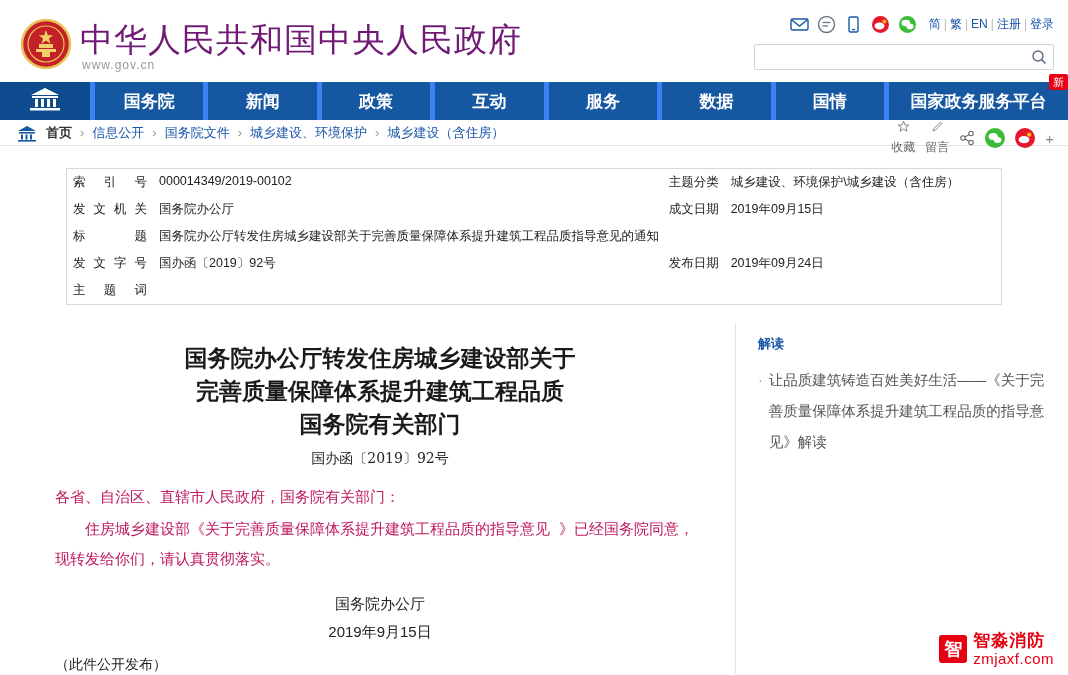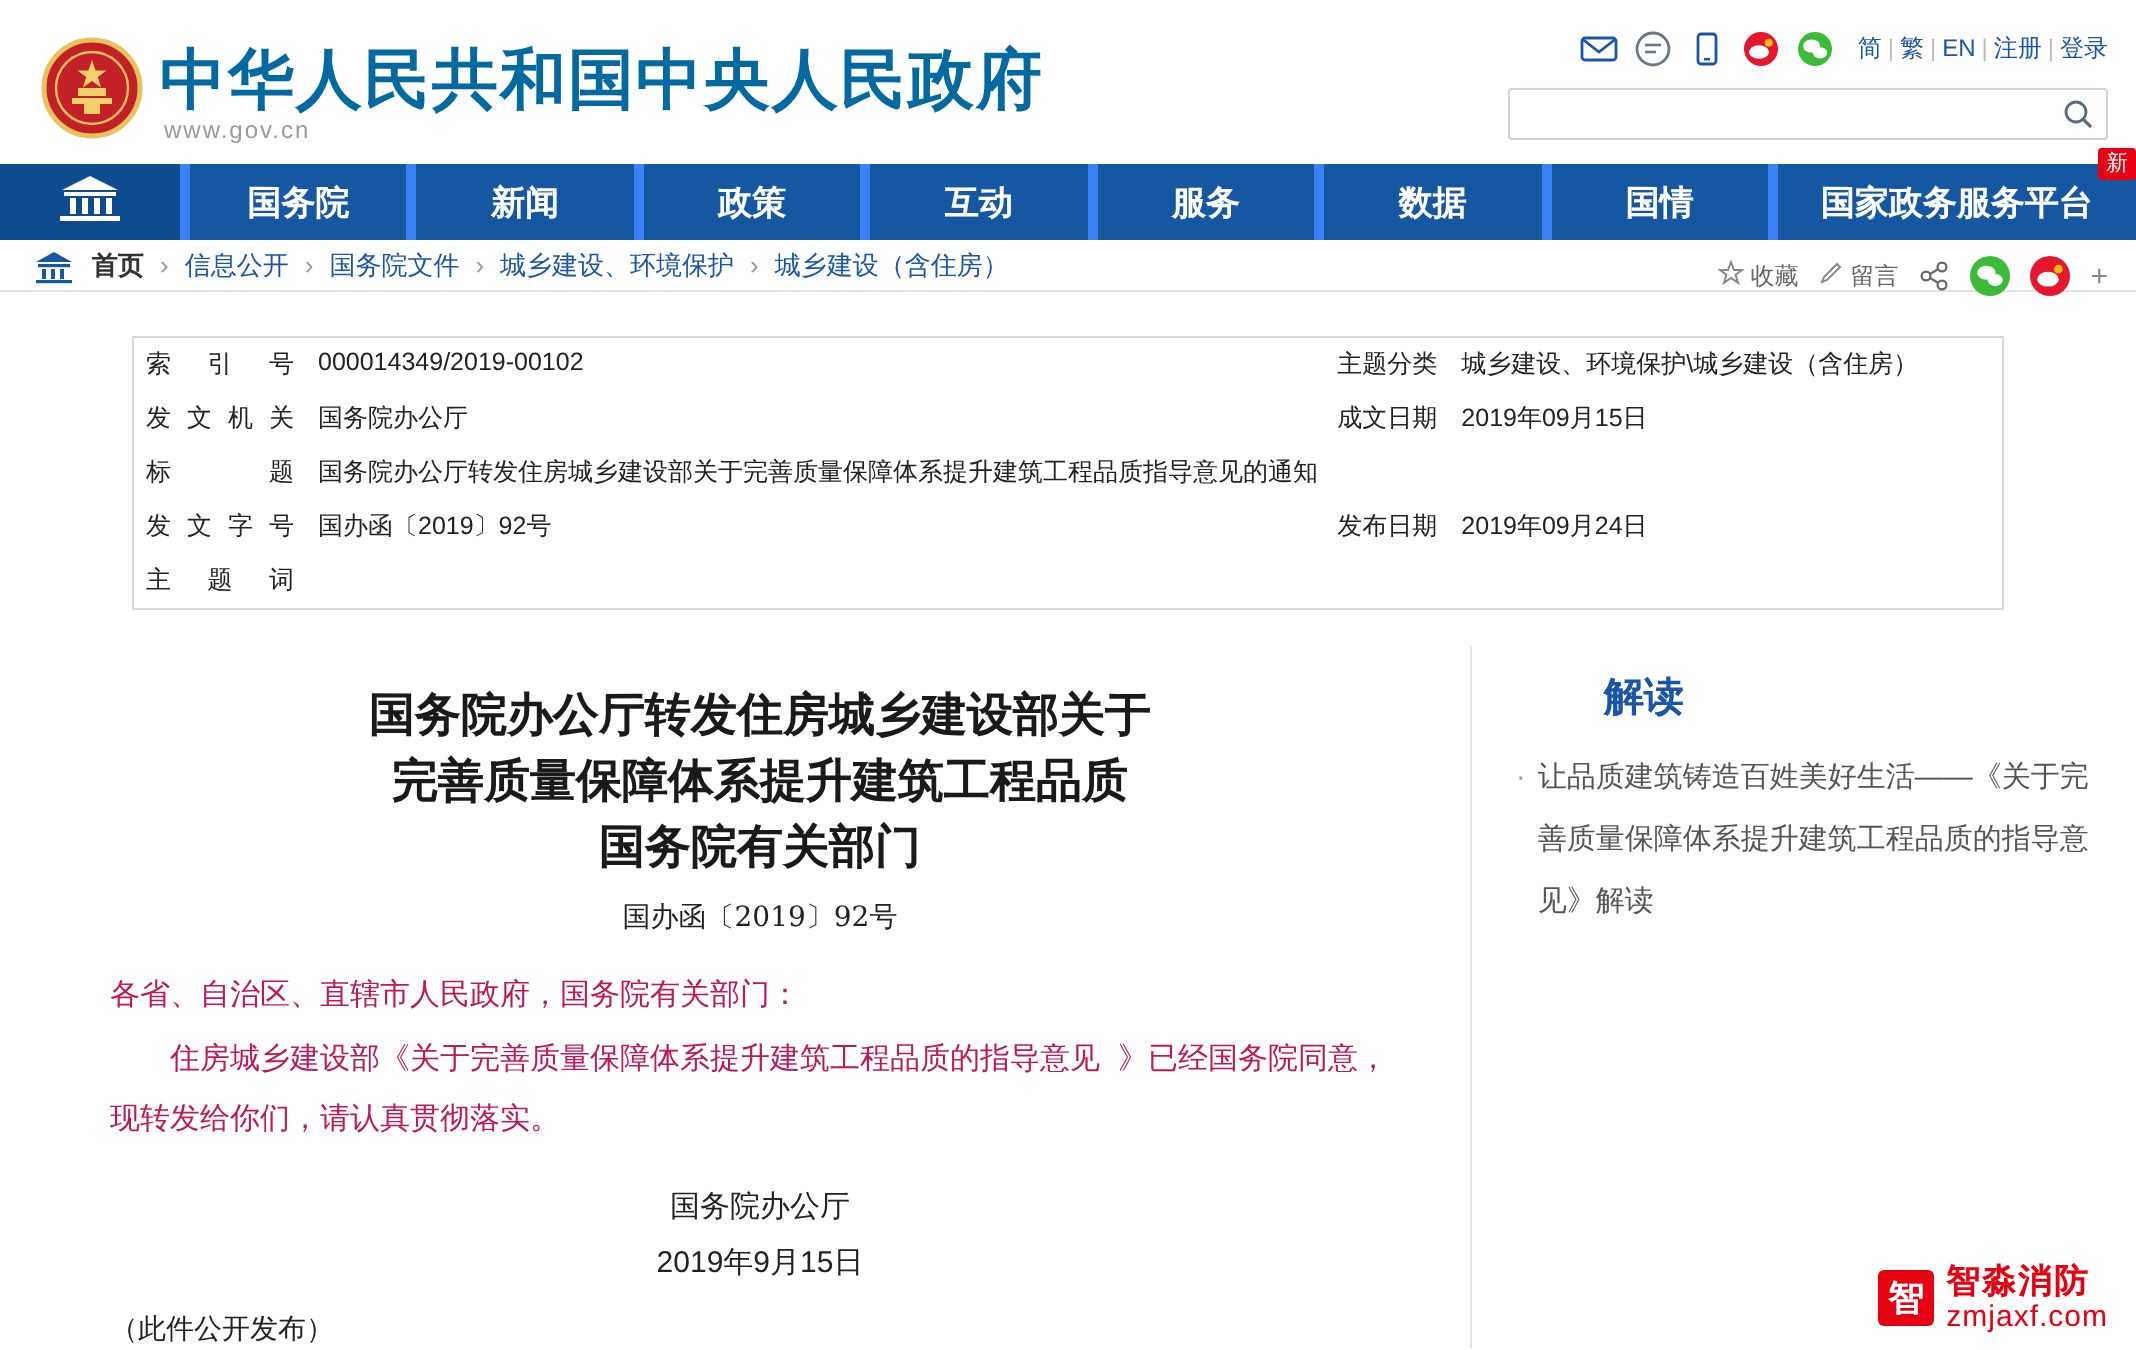--- a/index.html
+++ b/index.html
@@ -13,23 +13,23 @@
   .page { position: relative; width: 1068px; height: 675px; background:#fff; }
 
   
   .header { position: relative; height: 82px; background: #fff; }
   .emblem {
     position: absolute; left: 20px; top: 18px; width: 52px; height: 52px;
   }
   .emblem svg { display:block; }
   .site-title {
     position: absolute; left: 80px; top: 18px;
-    color: #0369a1;
+    color: #701a75;
     font-family: "DejaVu Serif", serif;
-    font-weight: bold;
+    font-weight: normal;
     font-size: 33px;
     letter-spacing: 1px;
     white-space: nowrap;
   }
   .site-url {
     position: absolute; left: 82px; top: 58px;
     color: #9a9a9a; font-size: 12px; letter-spacing: 1px;
   }
   .header-right { position:absolute; right: 14px; top: 12px; width: 300px; }
   .icon-row { display:flex; align-items:center; justify-content:flex-end; gap:8px; height:24px; }
@@ -84,21 +84,21 @@
     background:#fff;
   }
   .crumb-ico { margin-right: 8px; width:22px; height:18px; }
   .crumb { font-size: 13px; color:#1a56a8; cursor:pointer; }
   .crumb.sep { color:#999; margin: 0 8px; cursor:default; }
   .crumb.first { color:#333; font-weight:bold; }
   .crumb-tools {
     position:absolute; right: 14px; top:0; height:36px;
     display:flex; align-items:center; gap:10px; font-size:12px; color:#666;
   }
-  .tool { display:flex; align-items:center; gap:3px; cursor:pointer; color:#666; }
+  .tool { display:flex; align-items:center; gap:3px; cursor:pointer; color:#666;flex-direction:column; }
   .circ { width:20px; height:20px; border-radius:50%; display:inline-block; }
   .plus { font-size:15px; color:#888; cursor:pointer; }
 
   
   .content { position:relative; padding: 0 16px; }
   .meta-wrap { margin: 22px 50px 0 50px; border: 1px solid #d8d8d8; }
   .meta-table { width:100%; border-collapse: collapse; font-size: 12.5px; color:#222; }
   .meta-table td { padding: 5px 6px; vertical-align: top; }
   .lbl { width: 86px; text-align: justify; text-align-last: justify; color:#222; white-space:nowrap; }
   .lbl-b { width: 86px; color:#222; white-space:nowrap; text-align:right; }
@@ -124,23 +124,22 @@
   .doc-p {
     font-size: 15px; color:#be185d; line-height: 30px; margin-top: 16px;
     font-family: Liberation Mono, monospace;
   }
   .doc-p.indent { text-indent: 2em; margin-top: 2px; }
   .sign { text-align:center; font-size: 15px; color:#222; line-height: 28px; margin-top: 14px; }
   .sign2 { text-align:center; font-size: 15px; color:#222; line-height: 28px; }
   .cut { margin-top: 10px; font-size: 14px; color:#222; }
 
   .side-title {
-    color:#1a56a8; font-size: 20px; font-weight:bold; margin-bottom: 12px;
+    color:#1a56a8; font-size: 13px; font-weight:bold; margin-bottom: 12px;
     font-family: "Liberation Sans", sans-serif;
-    margin-left: 44px;
   }
   .side-item { display:flex; font-size: 14.5px; line-height: 31px; color:#555; }
   .side-dot { color:#999; margin-right: 6px; line-height: 31px; }
   .side-link { color:#555; cursor:pointer; }
 
   
   .watermark {
     position:absolute; right: 14px; bottom: 8px;
     display:flex; align-items:center; gap:6px;
   }

